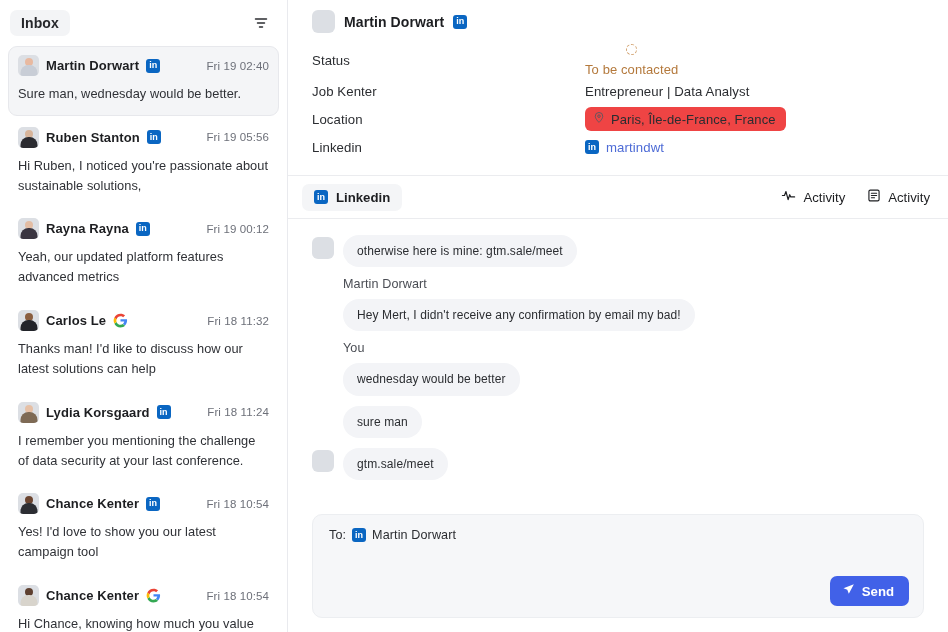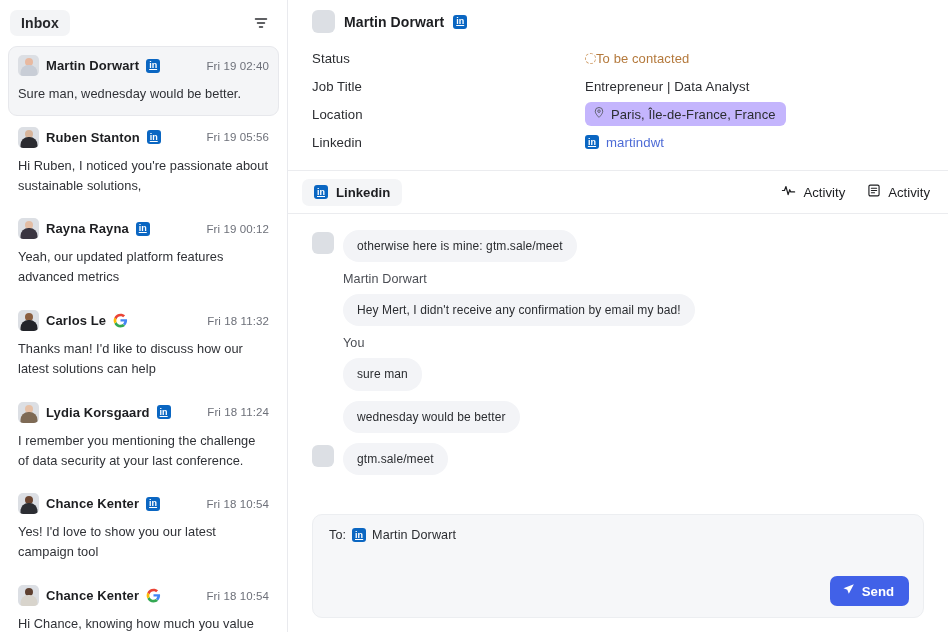--- a/index.html
+++ b/index.html
@@ -71,49 +71,49 @@
   }
   .conv-preview {
     margin-top: 8px; font-size: 12.8px; line-height: 1.55;
     color: #2f3136; letter-spacing: .05px;
   }
   .li-badge {
     width: 14px; height: 14px; background: #0a66c2;
     border-radius: 3px; flex: 0 0 14px;
     display:flex; align-items:center; justify-content:center;
     color: #fff; font-size: 9px; font-weight: 700;
-    font-family: "Liberation Sans", sans-serif; line-height: 1; text-decoration: underline;
+    font-family: "Liberation Sans", sans-serif; line-height: 1;
   }
   .g-badge { width: 15px; height: 15px; flex: 0 0 15px; display:flex; }
 
   
   .main { flex: 1 1 auto; height: 632px; display:flex; flex-direction: column; background:#fff; }
 
   .profile { padding: 10px 24px 14px 24px; }
   .profile-head { display:flex; align-items:center; gap: 9px; margin-bottom: 11px; }
   .profile-avatar {
     width: 23px; height: 23px; border-radius: 6px; overflow:hidden;
     background:#dcdfe4; position: relative; flex: 0 0 23px;
   }
   .profile-name { font-size: 14px; font-weight: 700; color:#1d1e21; letter-spacing:.1px; }
 
   .field-row { display:flex; align-items:center; min-height: 28px; }
   .field-label {
     width: 273px; flex: 0 0 273px;
     font-size: 13.2px; color: #2b2d31; font-weight: 400; letter-spacing: .1px;
   }
   .field-value { font-size: 13.2px; color: #2b2d31; letter-spacing: .1px; display:flex; align-items:center; }
-  .status-pill { display:flex; align-items:center; gap: 0; color:#b4793c; font-size: 13px; }
+  .status-pill { display:flex; align-items:center; gap: 7px; color:#b4793c; font-size: 13px; flex-direction: column; }
   .status-dot {
     width: 11px; height: 11px; border-radius: 50%;
     border: 1.4px dashed #d4a675; flex: 0 0 11px;
   }
   .loc-pill {
     display:flex; align-items:center; gap: 6px;
-    background: #c4b5fd; border-radius: 6px; padding: 4px 10px 4px 8px;
+    background: #ef4444; border-radius: 6px; padding: 4px 10px 4px 8px;
     font-size: 13px; color: #2b2d31;
   }
   .li-link { display:flex; align-items:center; gap: 7px; color:#4d6bd6; font-size: 13.2px; }
 
   
   .tabbar {
     border-top: 1px solid #ebecef;
     border-bottom: 1px solid #ebecef;
     height: 44px; flex: 0 0 44px;
     display:flex; align-items:center; justify-content: space-between;
@@ -303,21 +303,21 @@
           <div class="field-row">
             <div class="field-label">Status</div>
             <div class="field-value">
               <span class="status-pill">
                 <span class="status-dot"></span>
                 <span>To be contacted</span>
               </span>
             </div>
           </div>
           <div class="field-row">
-            <div class="field-label">Job Title</div>
+            <div class="field-label">Job Kenter</div>
             <div class="field-value">
               <span>Entrepreneur | Data Analyst</span>
             </div>
           </div>
           <div class="field-row">
             <div class="field-label">Location</div>
             <div class="field-value">
               <span class="loc-pill">
                 <span><svg width="12" height="13" viewBox="0 0 16 16" fill="none" aria-hidden="true">
                     <path d="M8 14.5s5-4.6 5-8.2A5 5 0 0 0 3 6.3c0 3.6 5 8.2 5 8.2z" stroke="#555860" stroke-width="1.2"></path>
@@ -376,25 +376,25 @@
           <div class="bubble">otherwise here is mine: gtm.sale/meet</div>
         </div>
         <div class="msg-sender">Martin Dorwart</div>
         <div class="msg-row">
           <div class="msg-spacer"></div>
           <div class="bubble">Hey Mert, I didn't receive any confirmation by email my bad!</div>
         </div>
         <div class="msg-sender">You</div>
         <div class="msg-row">
           <div class="msg-spacer"></div>
-          <div class="bubble">sure man</div>
+          <div class="bubble">wednesday would be better</div>
         </div>
         <div class="msg-row">
           <div class="msg-spacer"></div>
-          <div class="bubble">wednesday would be better</div>
+          <div class="bubble">sure man</div>
         </div>
         <div class="msg-row">
           <div class="msg-avatar">
             <div class="head" style="background:#c98f6d"></div>
             <div class="body" style="background:#3c3f46"></div>
           </div>
           <div class="bubble">gtm.sale/meet</div>
         </div>
       </div>
 

